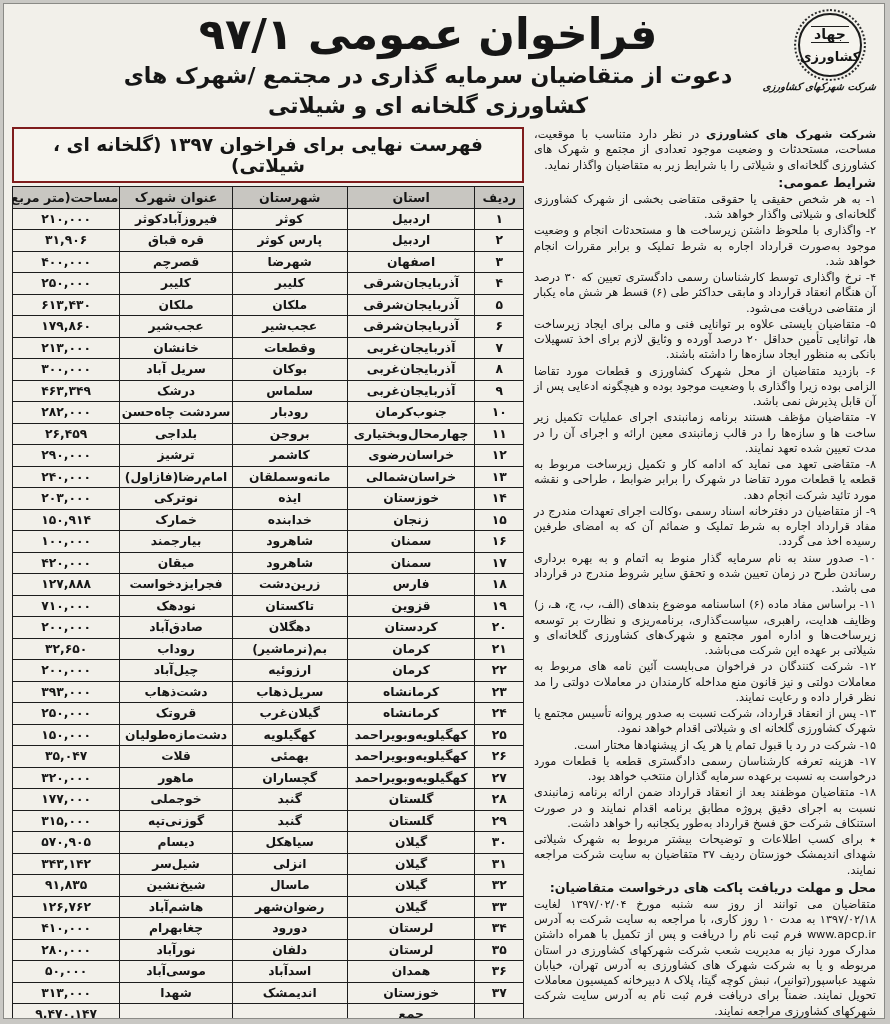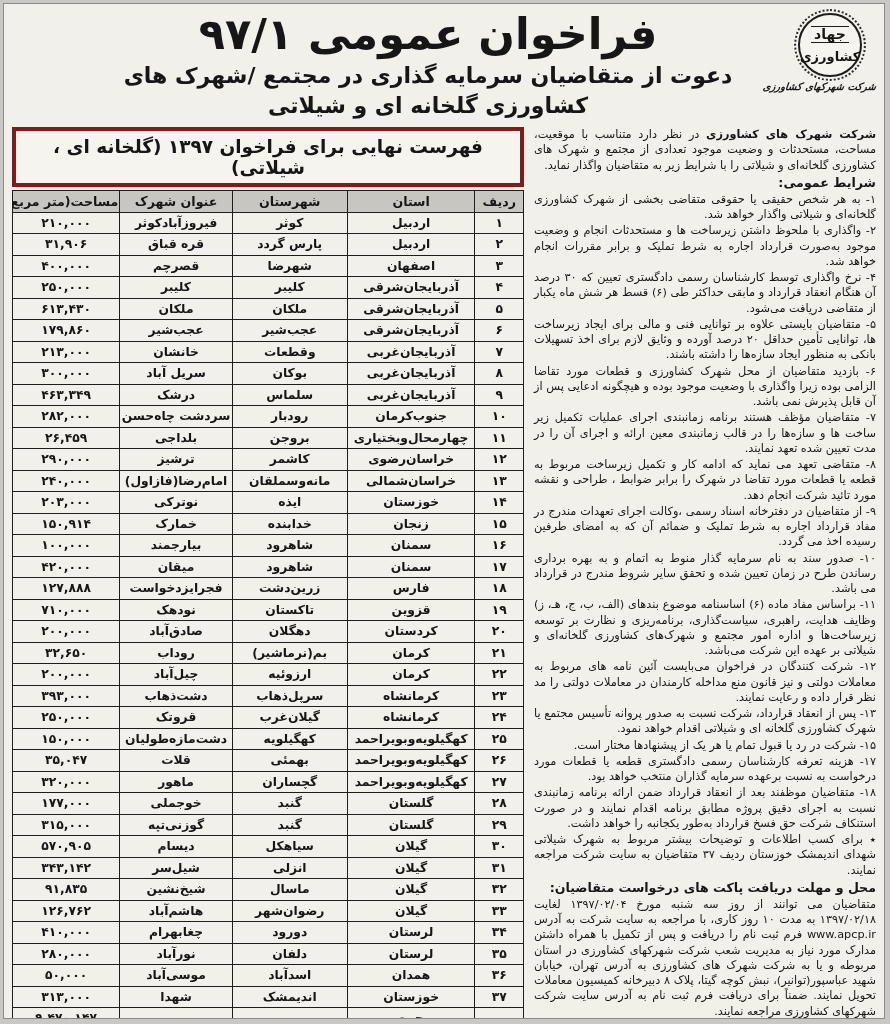--- a/index.html
+++ b/index.html
@@ -24,21 +24,21 @@
   .subtitle{font-size:22px;line-height:30px;font-weight:bold;margin-top:2px;}
   
   .content{display:flex;gap:10px;margin-top:6px;align-items:flex-start;}
   
   .conditions{flex:0 0 342px;width:342px;font-size:11.3px;line-height:1.35;text-align:justify;}
   .conditions p{margin:0 0 1px 0;}
   .conditions .lead{font-weight:bold;}
   .cond-heading{font-size:12.6px;font-weight:bold;margin:1px 0;}
   
   .table-side{flex:1;min-width:0;}
-  .table-title{border:4px solid #7f1d1d;background:#f6f4ee;font-weight:bold;font-size:18.5px;
+  .table-title{border:2px solid #7f1d1d;background:#f6f4ee;font-weight:bold;font-size:18.5px;
     text-align:center;padding:5px 8px;margin-bottom:3px;}
   table.list{width:100%;border-collapse:collapse;table-layout:fixed;}
   table.list th,table.list td{border:1.6px solid #1d1d1d;text-align:center;vertical-align:middle;
     font-weight:bold;font-size:12.3px;height:17.5px;padding:1.5px 1px;white-space:nowrap;
     overflow:hidden;}
   table.list thead th{background:#c8c6c1;font-size:12.6px;}
   col.c-row{width:9.5%;}col.c-prov{width:25%;}col.c-county{width:22.5%;}
   col.c-town{width:22%;}col.c-area{width:21%;}
 </style>
 </head>
@@ -111,21 +111,21 @@
             <tr>
               <td>۱</td>
               <td>اردبیل</td>
               <td>کوثر</td>
               <td>فیروزآبادکوثر</td>
               <td>۲۱۰,۰۰۰</td>
             </tr>
             <tr>
               <td>۲</td>
               <td>اردبیل</td>
-              <td>پارس گردد</td>
+              <td>پارس کوثر</td>
               <td>قره قباق</td>
               <td>۳۱,۹۰۶</td>
             </tr>
             <tr>
               <td>۳</td>
               <td>اصفهان</td>
               <td>شهرضا</td>
               <td>قصرچم</td>
               <td>۴۰۰,۰۰۰</td>
             </tr>

